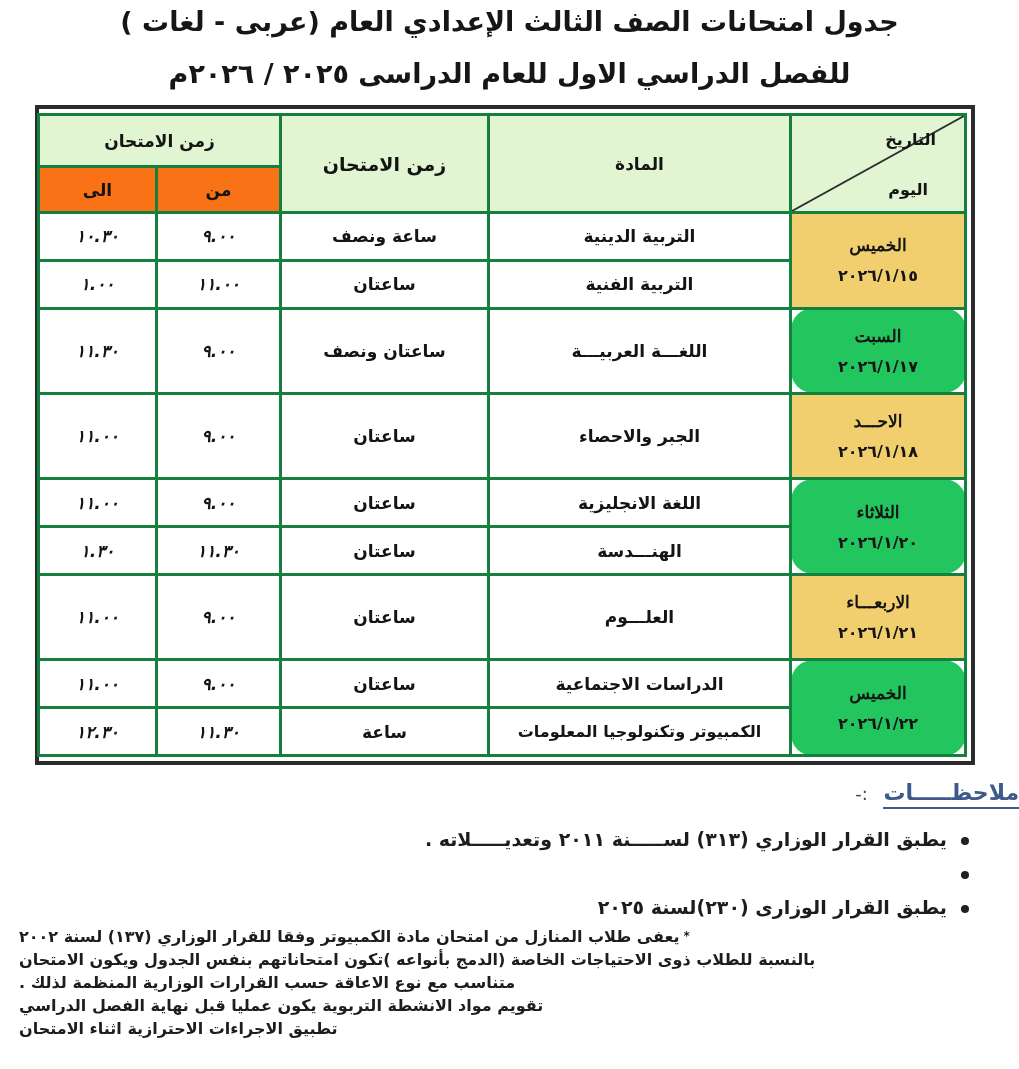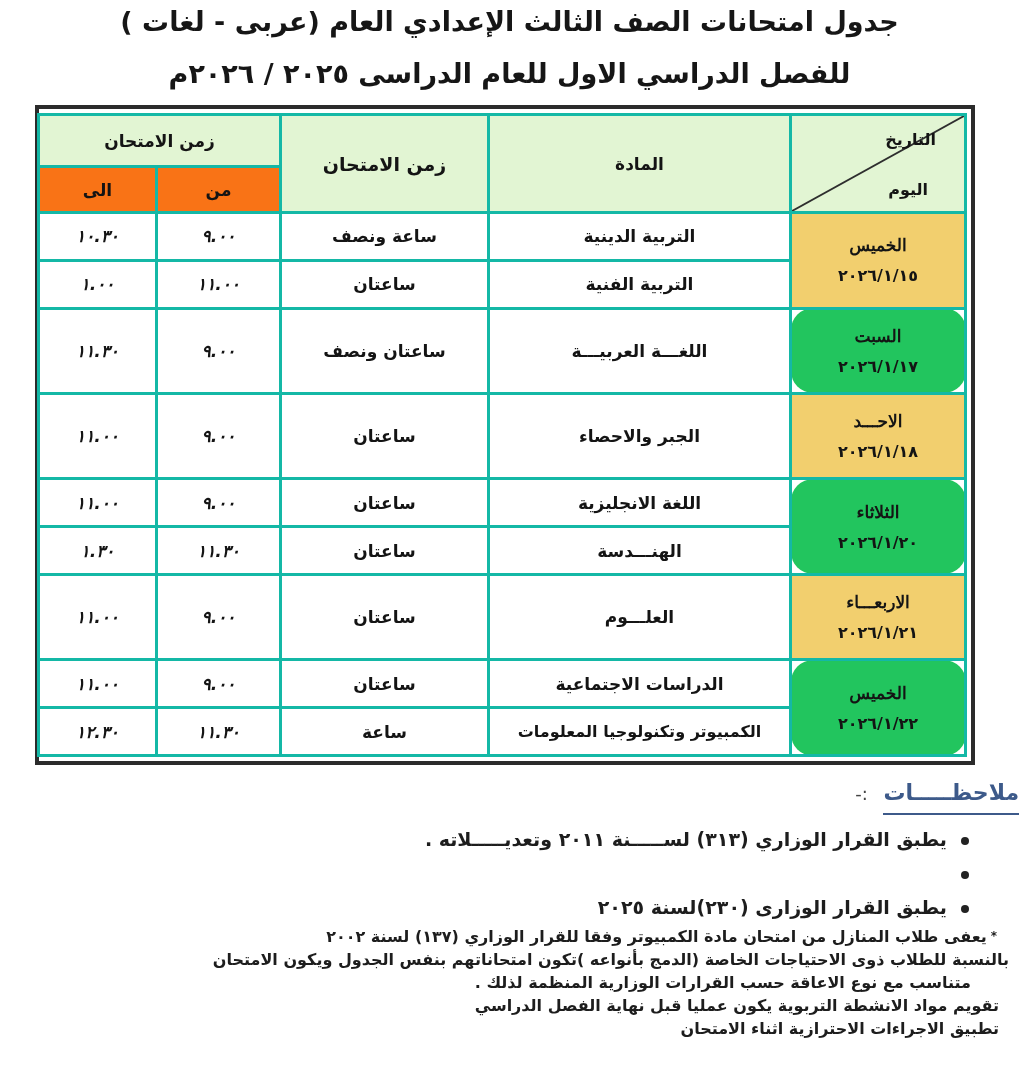--- a/index.html
+++ b/index.html
@@ -40,21 +40,21 @@
     background: #fff;
   }
   table.schedule {
     width: 100%;
     height: 100%;
     border-collapse: collapse;
     table-layout: fixed;
     direction: rtl;
   }
   table.schedule td, table.schedule th {
-    border: 3px solid #14b8a6;
+    border: 3px solid #15803d;
     text-align: center;
     vertical-align: middle;
     font-weight: bold;
     font-size: 17px;
     padding: 0 4px;
     color: #141414;
   }
   .hdr-green { background: #e2f5d3; }
   .hdr-yellow { background: #f97316; }
   .day-yellow { background: #f2cf6e; }
@@ -92,21 +92,21 @@
     right: 0px;
     top: 780px;
     font-size: 22px;
     font-weight: bold;
     color: #3d5a8a;
     white-space: nowrap;
     direction: rtl;
   }
   .notes-heading .heading-word {
     border-bottom: 2px solid #3d5a8a;
-    padding-bottom: 8px;
+    padding-bottom: 2px;
   }
   .notes-heading .heading-suffix {
     color: #444;
     font-weight: normal;
     font-size: 18px;
     margin-right: 8px;
   }
   .bullet-list {
     position: absolute;
     right: 50px;
@@ -129,21 +129,21 @@
     border-radius: 50%;
     background: #222;
     margin-left: 14px;
     vertical-align: middle;
   }
   .extra-notes {
     position: absolute;
     right: 0;
     top: 925px;
     direction: rtl;
-    text-align: right;
+    text-align: left;
     width: 1000px;
   }
   .extra-notes p {
     margin: 0;
     font-size: 16px;
     line-height: 23px;
     font-weight: bold;
     color: #1d1d1d;
     white-space: nowrap;
   }

